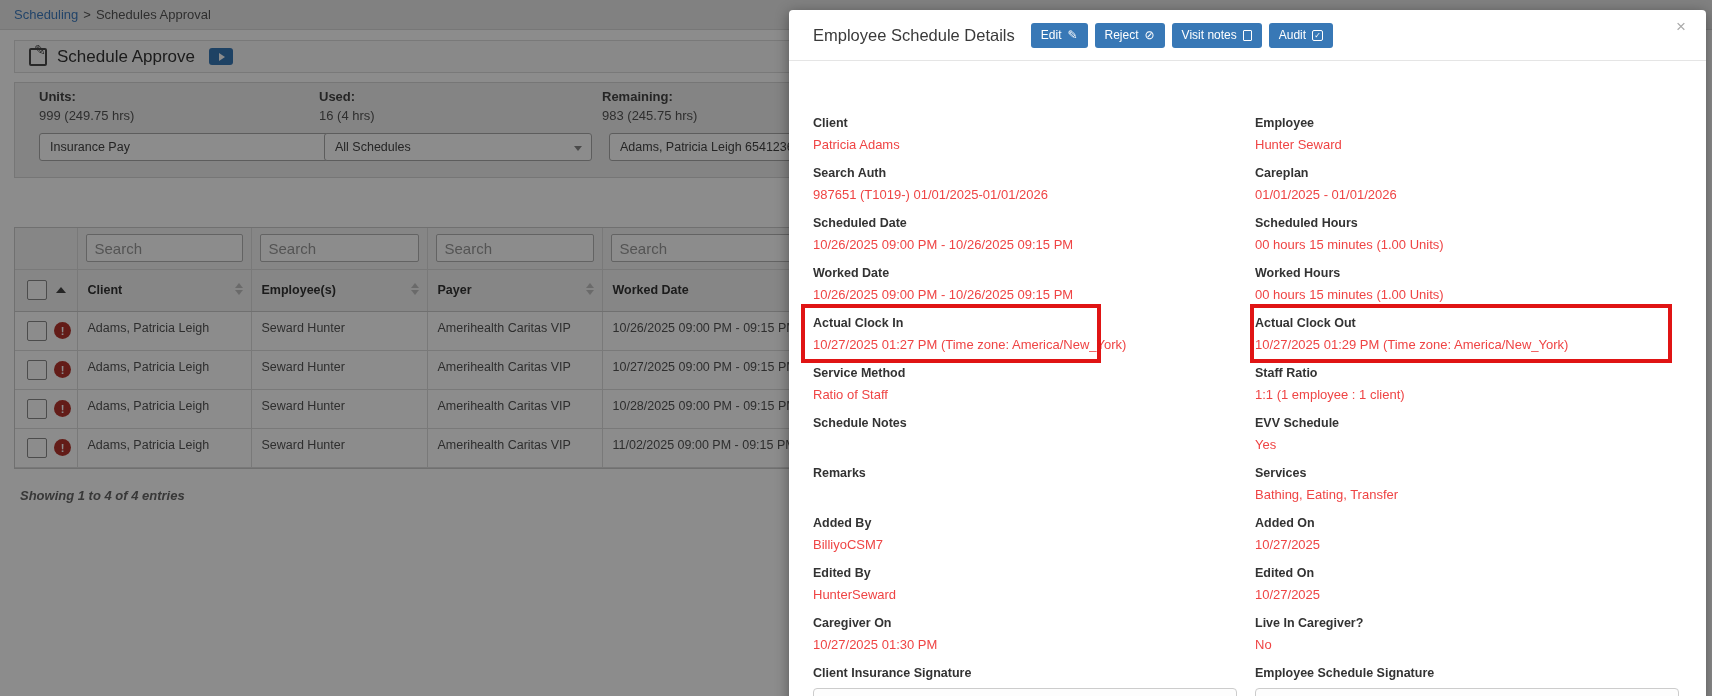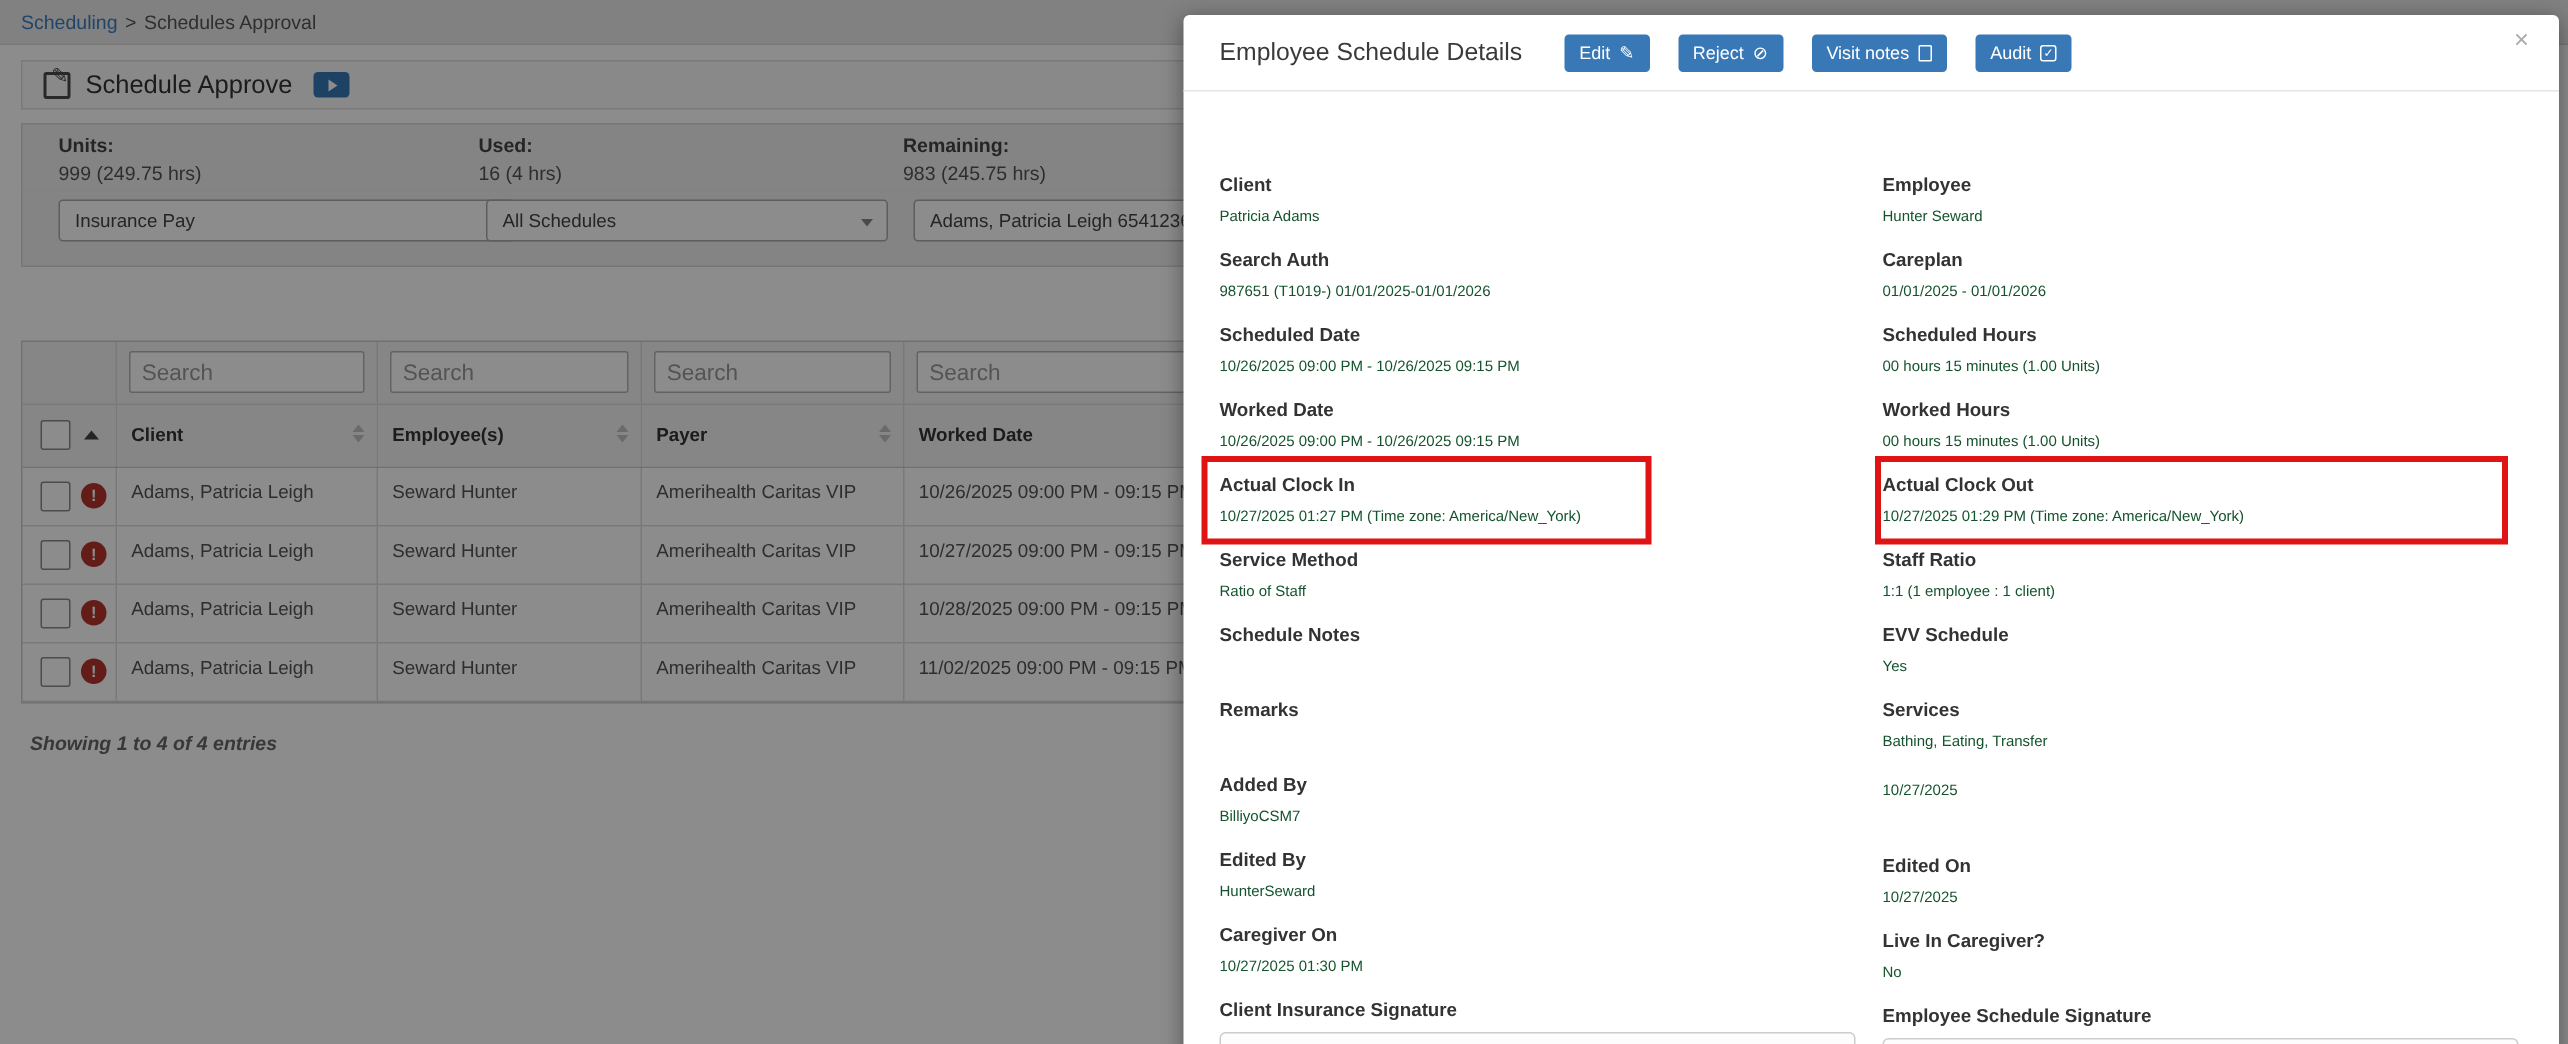--- a/index.html
+++ b/index.html
@@ -94,34 +94,34 @@
     border-radius:4px 4px 0 0;box-shadow:0 3px 14px rgba(0,0,0,0.4);
   }
   .modal-head{
     height:51px;border-bottom:1px solid #e5e5e5;display:flex;align-items:center;
     padding:0 20px 0 24px;box-sizing:border-box;gap:7px;
   }
   .modal-title{font-size:16.5px;font-weight:normal;color:#3a3a3a;margin-right:9px;white-space:nowrap}
   .mbtn{
     height:25px;background:#3878b6;color:#fff;border:none;border-radius:3px;font-size:12px;
     display:inline-flex;align-items:center;padding:0 10px;gap:6px;cursor:pointer;
-    font-family:"Liberation Sans",sans-serif;white-space:nowrap;margin-left:12px;
+    font-family:"Liberation Sans",sans-serif;white-space:nowrap;
   }
   .bi{font-size:12px;line-height:1}
   .ic-notes{width:9px;height:11px;border:1.5px solid #fff;border-radius:1px;display:inline-block;box-sizing:border-box}
   .ic-audit{width:11px;height:11px;border:1.5px solid #fff;border-radius:2px;display:inline-flex;align-items:center;justify-content:center;box-sizing:border-box;font-size:8px;color:#fff}
   .ic-audit::after{content:"✓"}
   .modal-close{margin-left:auto;color:#ababab;font-size:17px;line-height:1;cursor:pointer;align-self:flex-start;margin-top:8px}
 
   .modal-body{
     padding:54px 24px 0 24px;display:grid;grid-template-columns:442px 1fr;box-sizing:border-box;
   }
   .field{height:50px;position:relative}
   .f-label{font-size:12.5px;font-weight:bold;color:#333;line-height:17px}
-  .f-value{font-size:10px;color:#14532d;line-height:17px;margin-top:4px}
+  .f-value{font-size:13px;color:#ef4444;line-height:17px;margin-top:4px}
   .hl-box{position:absolute;border:4px solid #e01414;box-sizing:border-box;height:59px;top:-11px;pointer-events:none}
   .hl-left{left:-12px;width:300px}
   .hl-right{left:-5px;width:422px}
   .sig-box{width:424px;height:80px;border:1px solid #ccc;border-radius:4px;background:#fdfdfd;margin-top:6px;box-sizing:border-box}
 </style>
 </head>
 <body>
 
 <div class="crumb-bar">
   <a class="crumb-link">Scheduling</a>
@@ -362,20 +362,21 @@
       </div>
       <div class="field">
         <div class="f-label">EVV Schedule</div>
         <div class="f-value">Yes</div>
       </div>
       <div class="field">
         <div class="f-label">Services</div>
         <div class="f-value">Bathing, Eating, Transfer</div>
       </div>
       <div class="field">
+        <div class="f-label">Added On</div>
         <div class="f-value">10/27/2025</div>
       </div>
       <div class="field">
         <div class="f-label">Edited On</div>
         <div class="f-value">10/27/2025</div>
       </div>
       <div class="field">
         <div class="f-label">Live In Caregiver?</div>
         <div class="f-value">No</div>
       </div>

